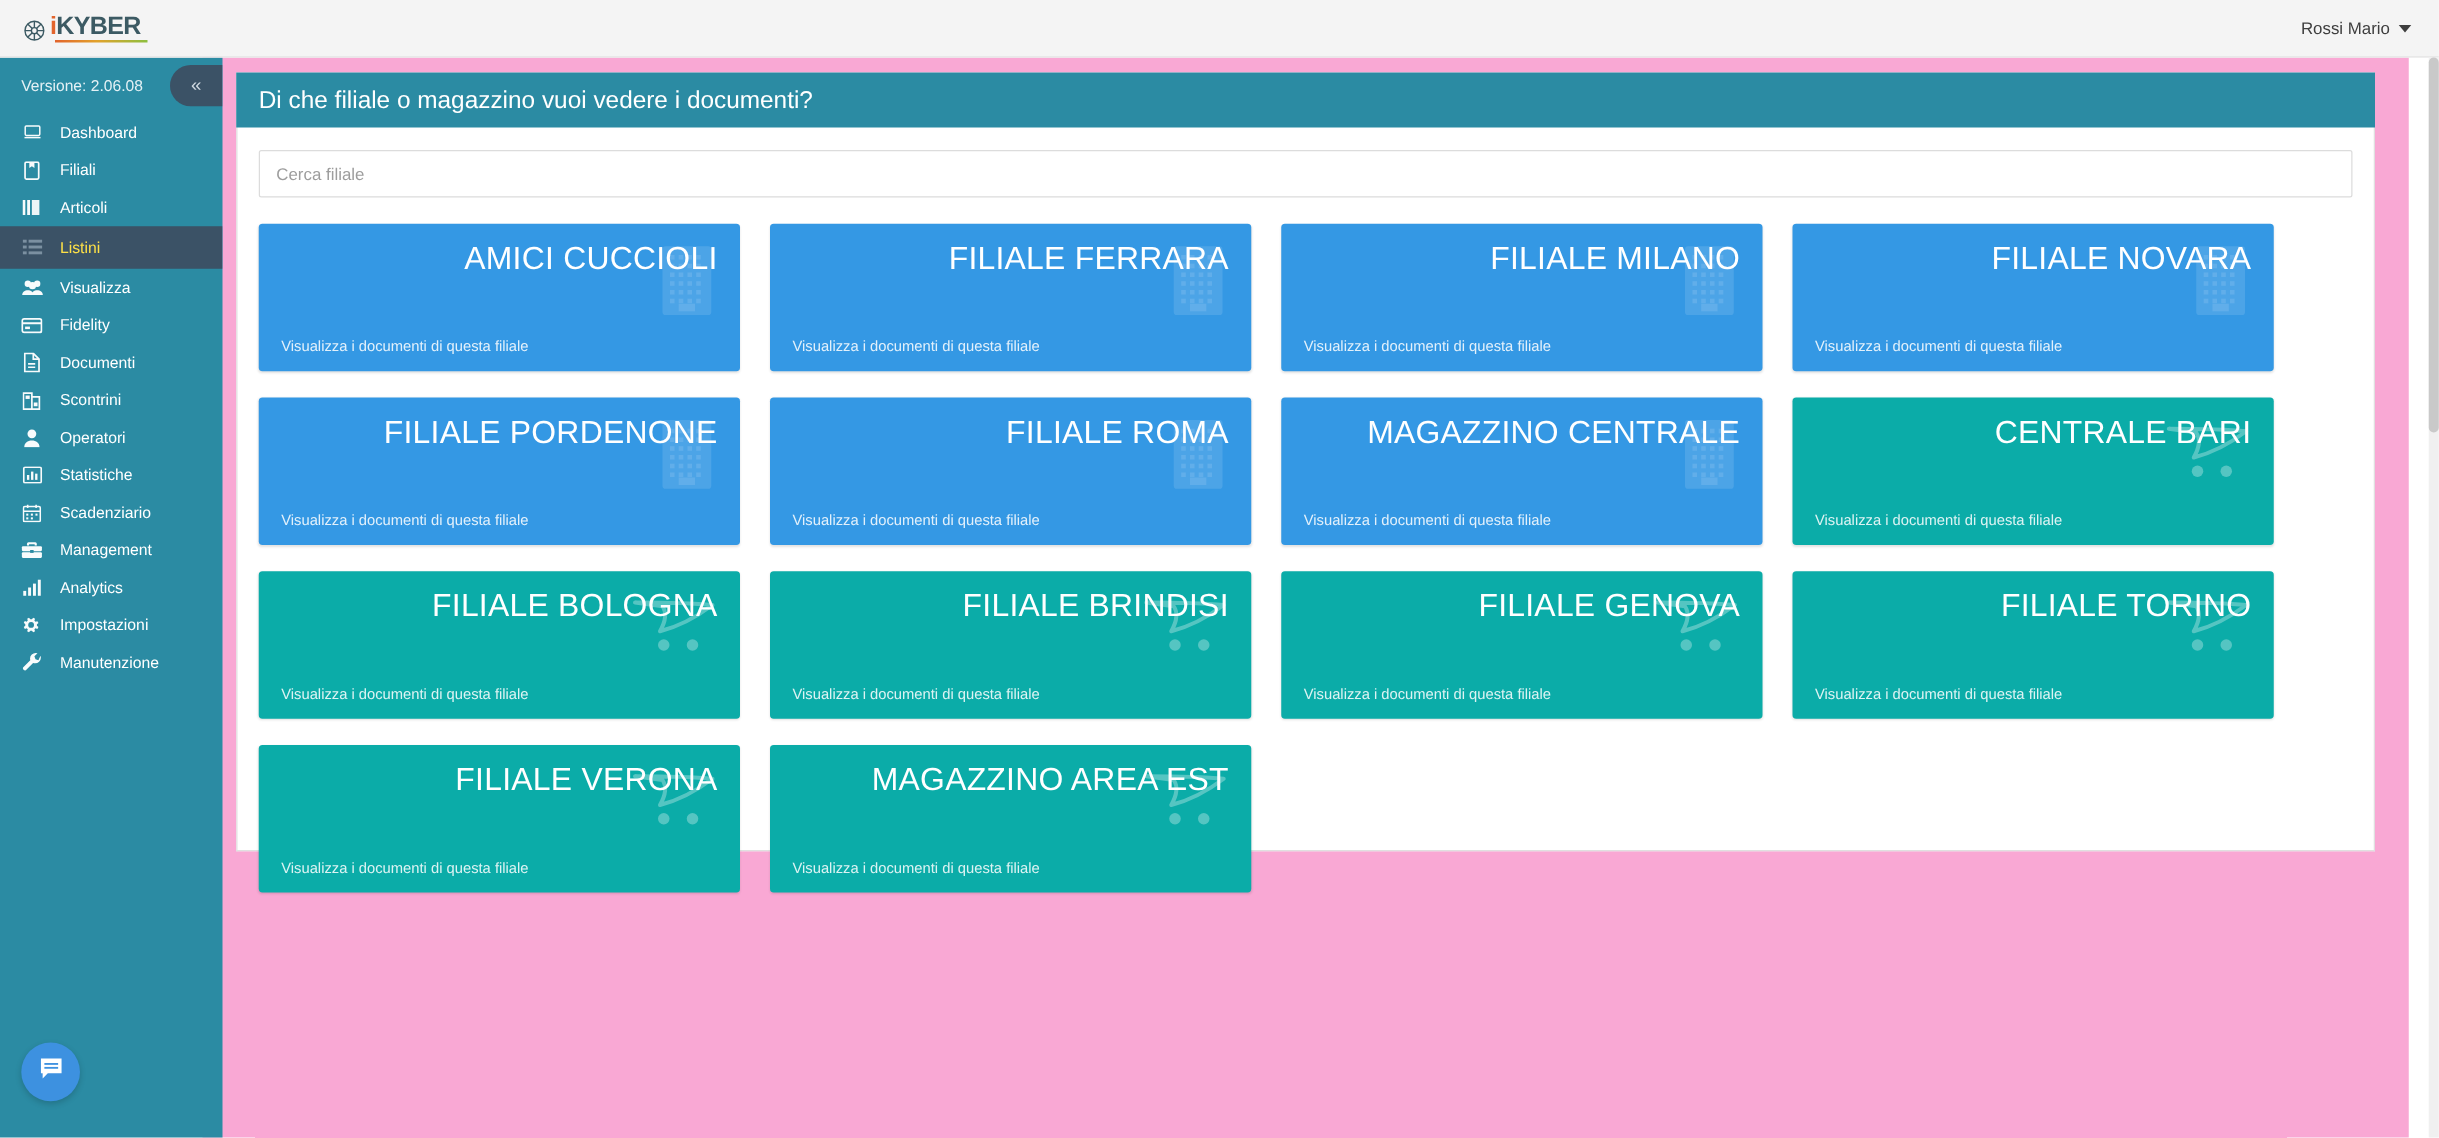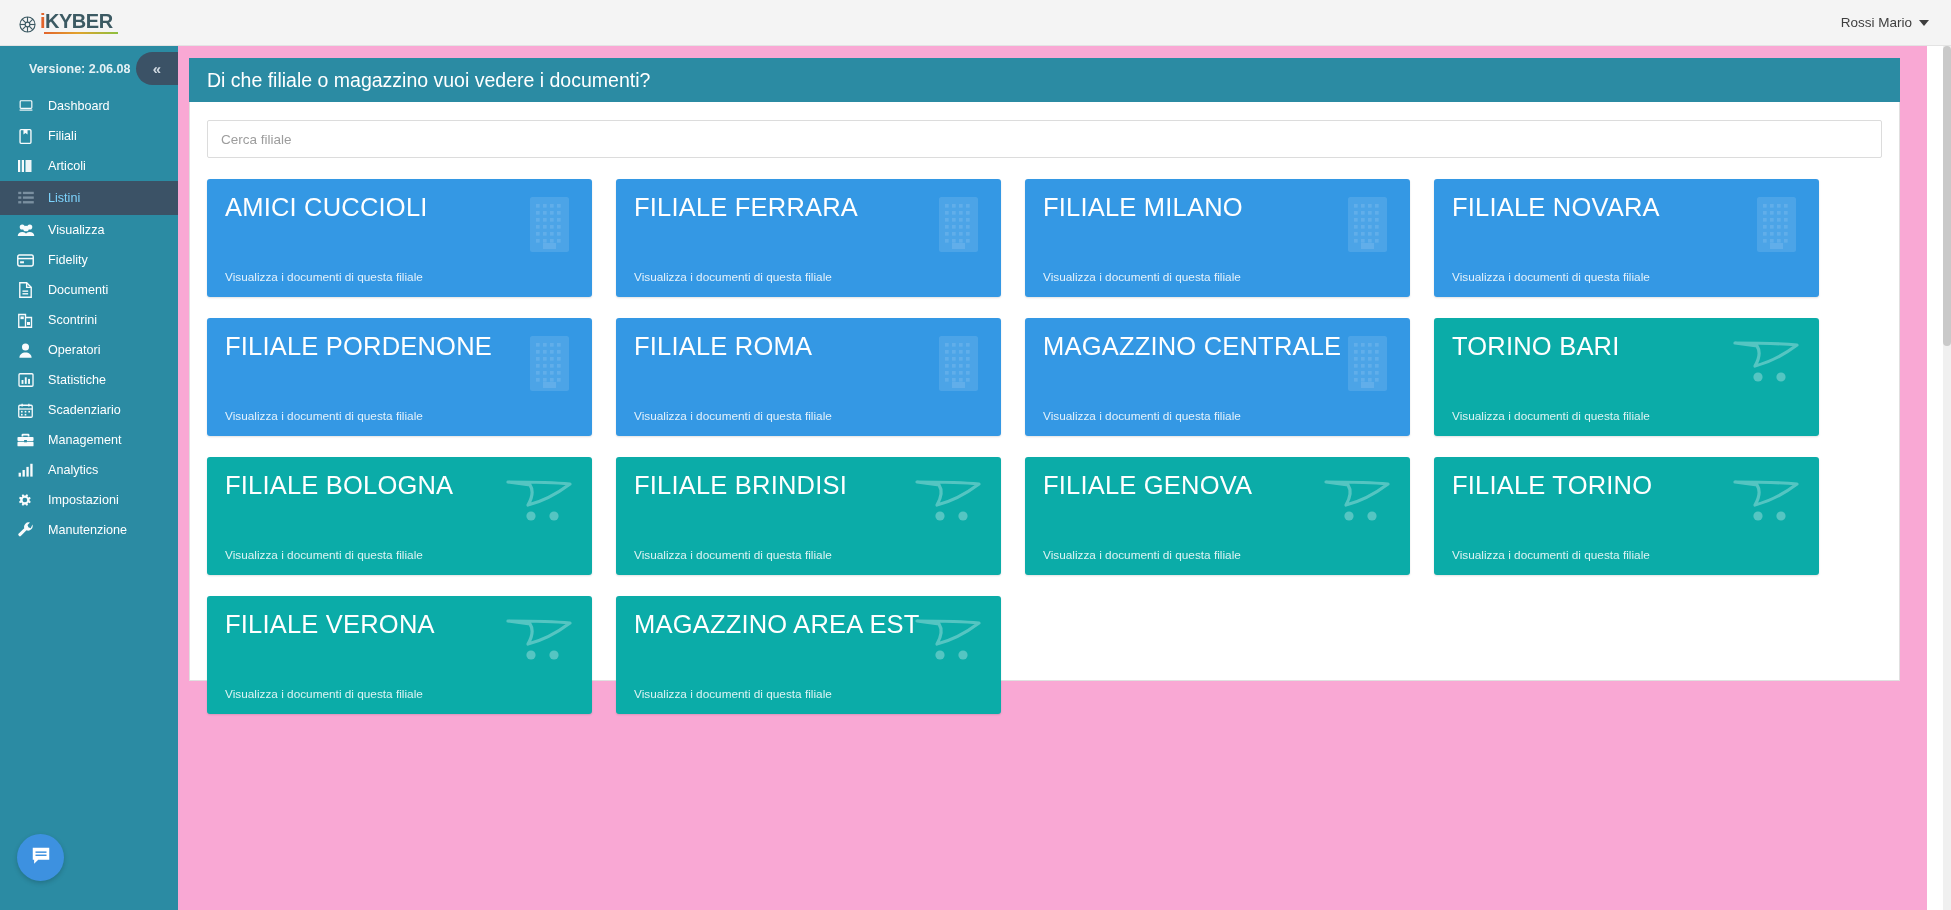--- a/index.html
+++ b/index.html
@@ -54,23 +54,22 @@
   .sidebar {
     position: absolute; top: 46px; left: 0;
     width: 178px; height: 864px;
     background: #2b8ba3;
     overflow: hidden;
     z-index: 20;
   }
   .version-row {
     height: 45px;
     display: flex; align-items: center;
-    padding-left: 29px;
+    padding-left: 17px;
     position: relative;
-    font-weight: bold;
   }
   .version-text {
     font-size: 12.5px; color: #e4f1f5;
   }
   .collapse-btn {
     position: absolute; right: 0px; top: 6px;
     width: 42px; height: 33px;
     background: #3b5266;
     border-radius: 17px 0 0 17px;
     display: flex; align-items: center; justify-content: center;
@@ -80,21 +79,21 @@
   .nav-item {
     height: 30px;
     display: flex; align-items: center;
     padding-left: 16px;
     cursor: pointer;
     color: #ffffff;
     font-size: 12.6px;
   }
   .nav-item.active {
     background: #3b5266;
-    color: #7dd3fc;
+    color: #fde047;
     height: 34px;
   }
   .nav-ico {
     width: 19px; height: 15px;
     margin-right: 13px;
     display: flex; align-items: center; justify-content: center;
     flex-shrink: 0;
     opacity: 0.97;
   }
   .nav-ico svg { display: block; }
@@ -156,20 +155,21 @@
     margin-top: 21px;
   }
   .card {
     width: 385px; height: 118px;
     border-radius: 3px;
     position: relative;
     overflow: hidden;
     cursor: pointer;
     padding: 15px 18px 0 18px;
     box-shadow: 0 1px 2px rgba(0,0,0,0.12);
+    text-align: right;
   }
   .card.blue { background: #3498e4; }
   .card.teal { background: #0baca8; }
   .card-title {
     color: #ffffff;
     font-size: 25.5px;
     font-weight: 400;
     line-height: 1.05;
     letter-spacing: 0.2px;
     white-space: nowrap;
@@ -645,21 +645,21 @@
               </svg></div>
             <div class="card-title">MAGAZZINO CENTRALE</div>
             <div class="card-sub">Visualizza i documenti di questa filiale</div>
           </div>
           <div class="card teal">
             <div class="card-ico cart"><svg width="66" height="43" viewBox="0 0 66 43">
                 <path d="M2 3 C20 3, 44 3, 64 5 C52 14, 38 22, 22 26 C26 19, 28 12, 24 6 Z" fill="none" stroke="#ffffff" stroke-width="3.2" stroke-linejoin="round"></path>
                 <circle cx="25" cy="37" r="4.6" fill="#ffffff"></circle>
                 <circle cx="48" cy="37" r="4.6" fill="#ffffff"></circle>
               </svg></div>
-            <div class="card-title">TORINO BARI</div>
+            <div class="card-title">CENTRALE BARI</div>
             <div class="card-sub">Visualizza i documenti di questa filiale</div>
           </div>
           <div class="card teal">
             <div class="card-ico cart"><svg width="66" height="43" viewBox="0 0 66 43">
                 <path d="M2 3 C20 3, 44 3, 64 5 C52 14, 38 22, 22 26 C26 19, 28 12, 24 6 Z" fill="none" stroke="#ffffff" stroke-width="3.2" stroke-linejoin="round"></path>
                 <circle cx="25" cy="37" r="4.6" fill="#ffffff"></circle>
                 <circle cx="48" cy="37" r="4.6" fill="#ffffff"></circle>
               </svg></div>
             <div class="card-title">FILIALE BOLOGNA</div>
             <div class="card-sub">Visualizza i documenti di questa filiale</div>

